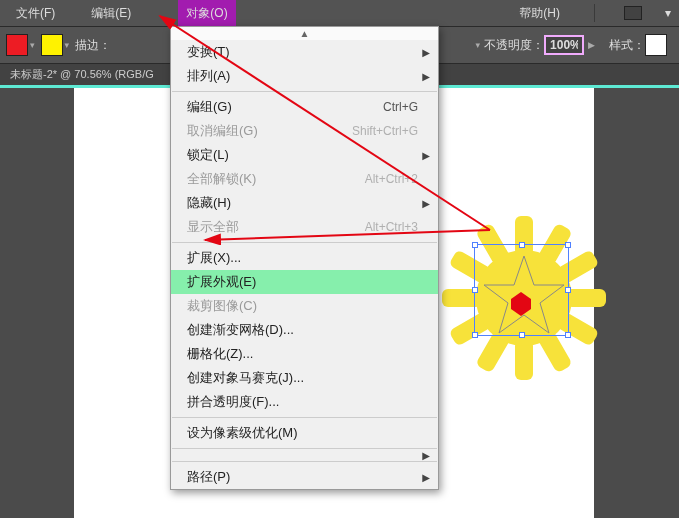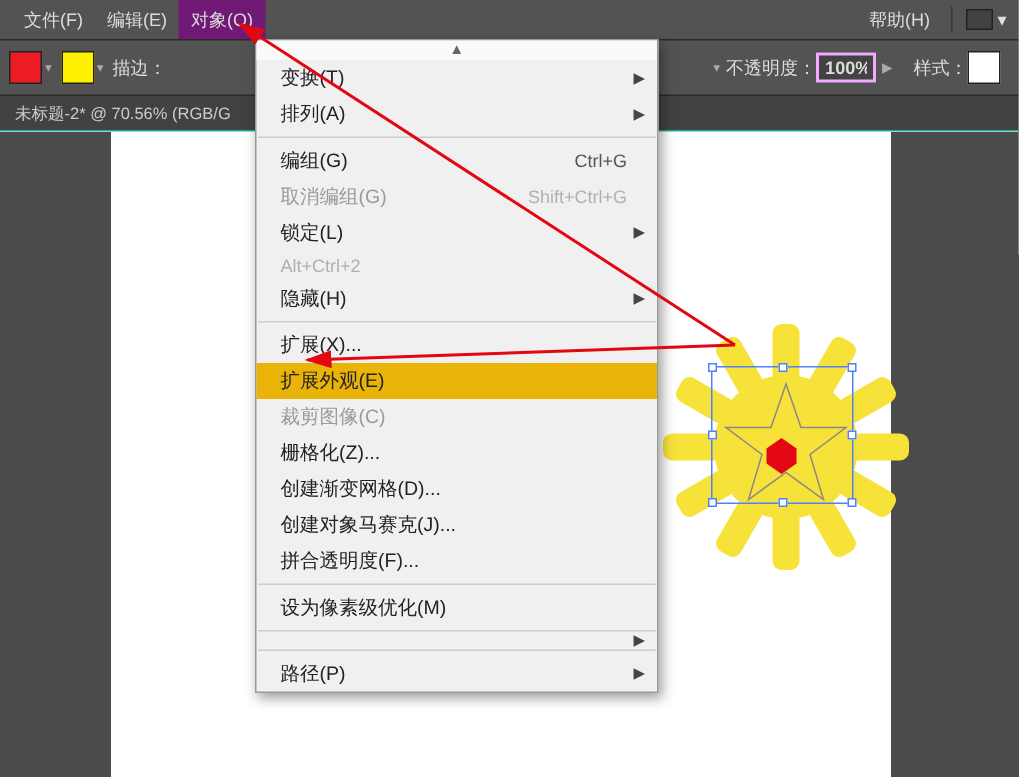--- a/index.html
+++ b/index.html
@@ -1,38 +1,38 @@
 <!DOCTYPE html>
 <html><head>
 <meta charset="utf-8">
 <style>
 * { margin: 0; padding: 0; box-sizing: border-box; font-family: "Microsoft YaHei", sans-serif; }
 body { width: 679px; height: 518px; background: #333; overflow: hidden; position: relative; }
-.menubar { height: 26px; background: #535353; display: flex; align-items: center; padding: 0 8px; color: #ddd; font-size: 12px; }
+.menubar { height: 26px; background: #535353; display: flex; align-items: center; padding: 0 8px; color: #ddd; font-size: 12px; gap: 20px; }
 .menubar .menu-item { padding: 0 8px; height: 26px; display: flex; align-items: center; cursor: pointer; }
-.menubar .menu-item.active { background: #701a75; }
+.menubar .menu-item.active { background: #a21caf; margin-left: 19px; }
 .menubar .gap { flex: 1; }
 .menubar .sep { width: 1px; height: 18px; background: #3a3a3a; margin: 0 6px; }
 .menubar .swatch { width: 18px; height: 14px; border: 1px solid #222; margin: 0 3px; }
 .toolbar { height: 38px; background: #535353; border-top: 1px solid #2a2a2a; border-bottom: 1px solid #2a2a2a; display: flex; align-items: center; padding: 0 6px; color: #ddd; font-size: 12px; }
 .toolbar .tb-item { display: flex; align-items: center; margin-right: 6px; }
 .toolbar .swatchbox { width: 22px; height: 22px; border: 1px solid #222; display: flex; align-items: center; justify-content: center; }
 .toolbar .swatchbox.fill { background: #ed1c24; }
 .toolbar .swatchbox.stroke { background: #fff200; }
 .toolbar .chev { font-size: 9px; margin-left: 2px; color: #aaa; }
 .toolbar .gap { flex: 1; }
 .toolbar input.num { width: 40px; height: 20px; background: #424242; border: 2px solid #f0abfc; color: #ddd; font-size: 12px; text-align: left; padding: 0 4px; font-weight: bold; }
-.doctab { height: 24px; background: #424242; display: flex; align-items: center; padding: 0 10px; color: #ccc; font-size: 11px; border-bottom: 1px solid #5eead4; }
+.doctab { height: 24px; background: #424242; display: flex; align-items: center; padding: 0 10px; color: #ccc; font-size: 11px; border-bottom: 3px solid #5eead4; }
 .canvas-area { position: absolute; top: 88px; left: 0; right: 0; bottom: 0; background: #4b4b4b; }
 .artboard { position: absolute; top: 0; left: 74px; width: 520px; height: 430px; background: #fff; }
 .dropdown { position: absolute; top: 26px; left: 170px; width: 269px; background: #f0f0f0; border: 1px solid #999; box-shadow: 2px 3px 8px rgba(0,0,0,0.4); font-size: 13px; color: #222; }
 .dropdown .scroll-up { text-align: center; font-size: 10px; color: #666; padding: 1px 0; background: #fafafa; }
 .dropdown .dd-item { display: flex; align-items: center; padding: 3px 20px 3px 16px; position: relative; }
 .dropdown .dd-item.disabled { color: #9a9a9a; align-items: center; }
-.dropdown .dd-item.highlight { background: #eab308; }
+.dropdown .dd-item.highlight { background: #86efac; }
 .dropdown .dd-item .label { flex: 1; }
 .dropdown .dd-item .shortcut { font-size: 12px; color: #555; }
 .dropdown .dd-item.disabled .shortcut { color: #b0b0b0; }
 .dropdown .dd-item .submenu-arrow { position: absolute; right: 8px; font-size: 10px; color: #444; }
 .dropdown .sep { height: 1px; background: #ccc; margin: 3px 1px; }
 .annotation-layer { position: absolute; top: 0; left: 0; width: 679px; height: 518px; pointer-events: none; }
 .selection-box { position: absolute; border: 1px solid #4f80ff; }
 .sel-handle { position: absolute; width: 6px; height: 6px; background: #fff; border: 1px solid #4f80ff; }
 </style>
 </head>
@@ -133,41 +133,46 @@
     </div>
   <div class="dd-item disabled">
       <span class="label">取消编组(G)</span>
       <span class="shortcut">Shift+Ctrl+G</span>
     </div>
   <div class="dd-item">
       <span class="label">锁定(L)</span>
       <span class="submenu-arrow">▶</span>
     </div>
   <div class="dd-item disabled">
+      <span class="label">全部解锁(K)</span>
       <span class="shortcut">Alt+Ctrl+2</span>
     </div>
   <div class="dd-item">
       <span class="label">隐藏(H)</span>
       <span class="submenu-arrow">▶</span>
+    </div>
+  <div class="dd-item disabled">
+      <span class="label">显示全部</span>
+      <span class="shortcut">Alt+Ctrl+3</span>
     </div>
   <div class="sep"></div>
   <div class="dd-item">
       <span class="label">扩展(X)...</span>
     </div>
   <div class="dd-item highlight">
       <span class="label">扩展外观(E)</span>
     </div>
   <div class="dd-item disabled">
       <span class="label">裁剪图像(C)</span>
     </div>
   <div class="dd-item">
+      <span class="label">创建渐变网格(D)...</span>
+    </div>
+  <div class="dd-item">
       <span class="label">栅格化(Z)...</span>
-    </div>
-  <div class="dd-item">
-      <span class="label">创建渐变网格(D)...</span>
     </div>
   <div class="dd-item">
       <span class="label">创建对象马赛克(J)...</span>
     </div>
   <div class="dd-item">
       <span class="label">拼合透明度(F)...</span>
     </div>
   <div class="sep"></div>
   <div class="dd-item">
       <span class="label">设为像素级优化(M)</span>

